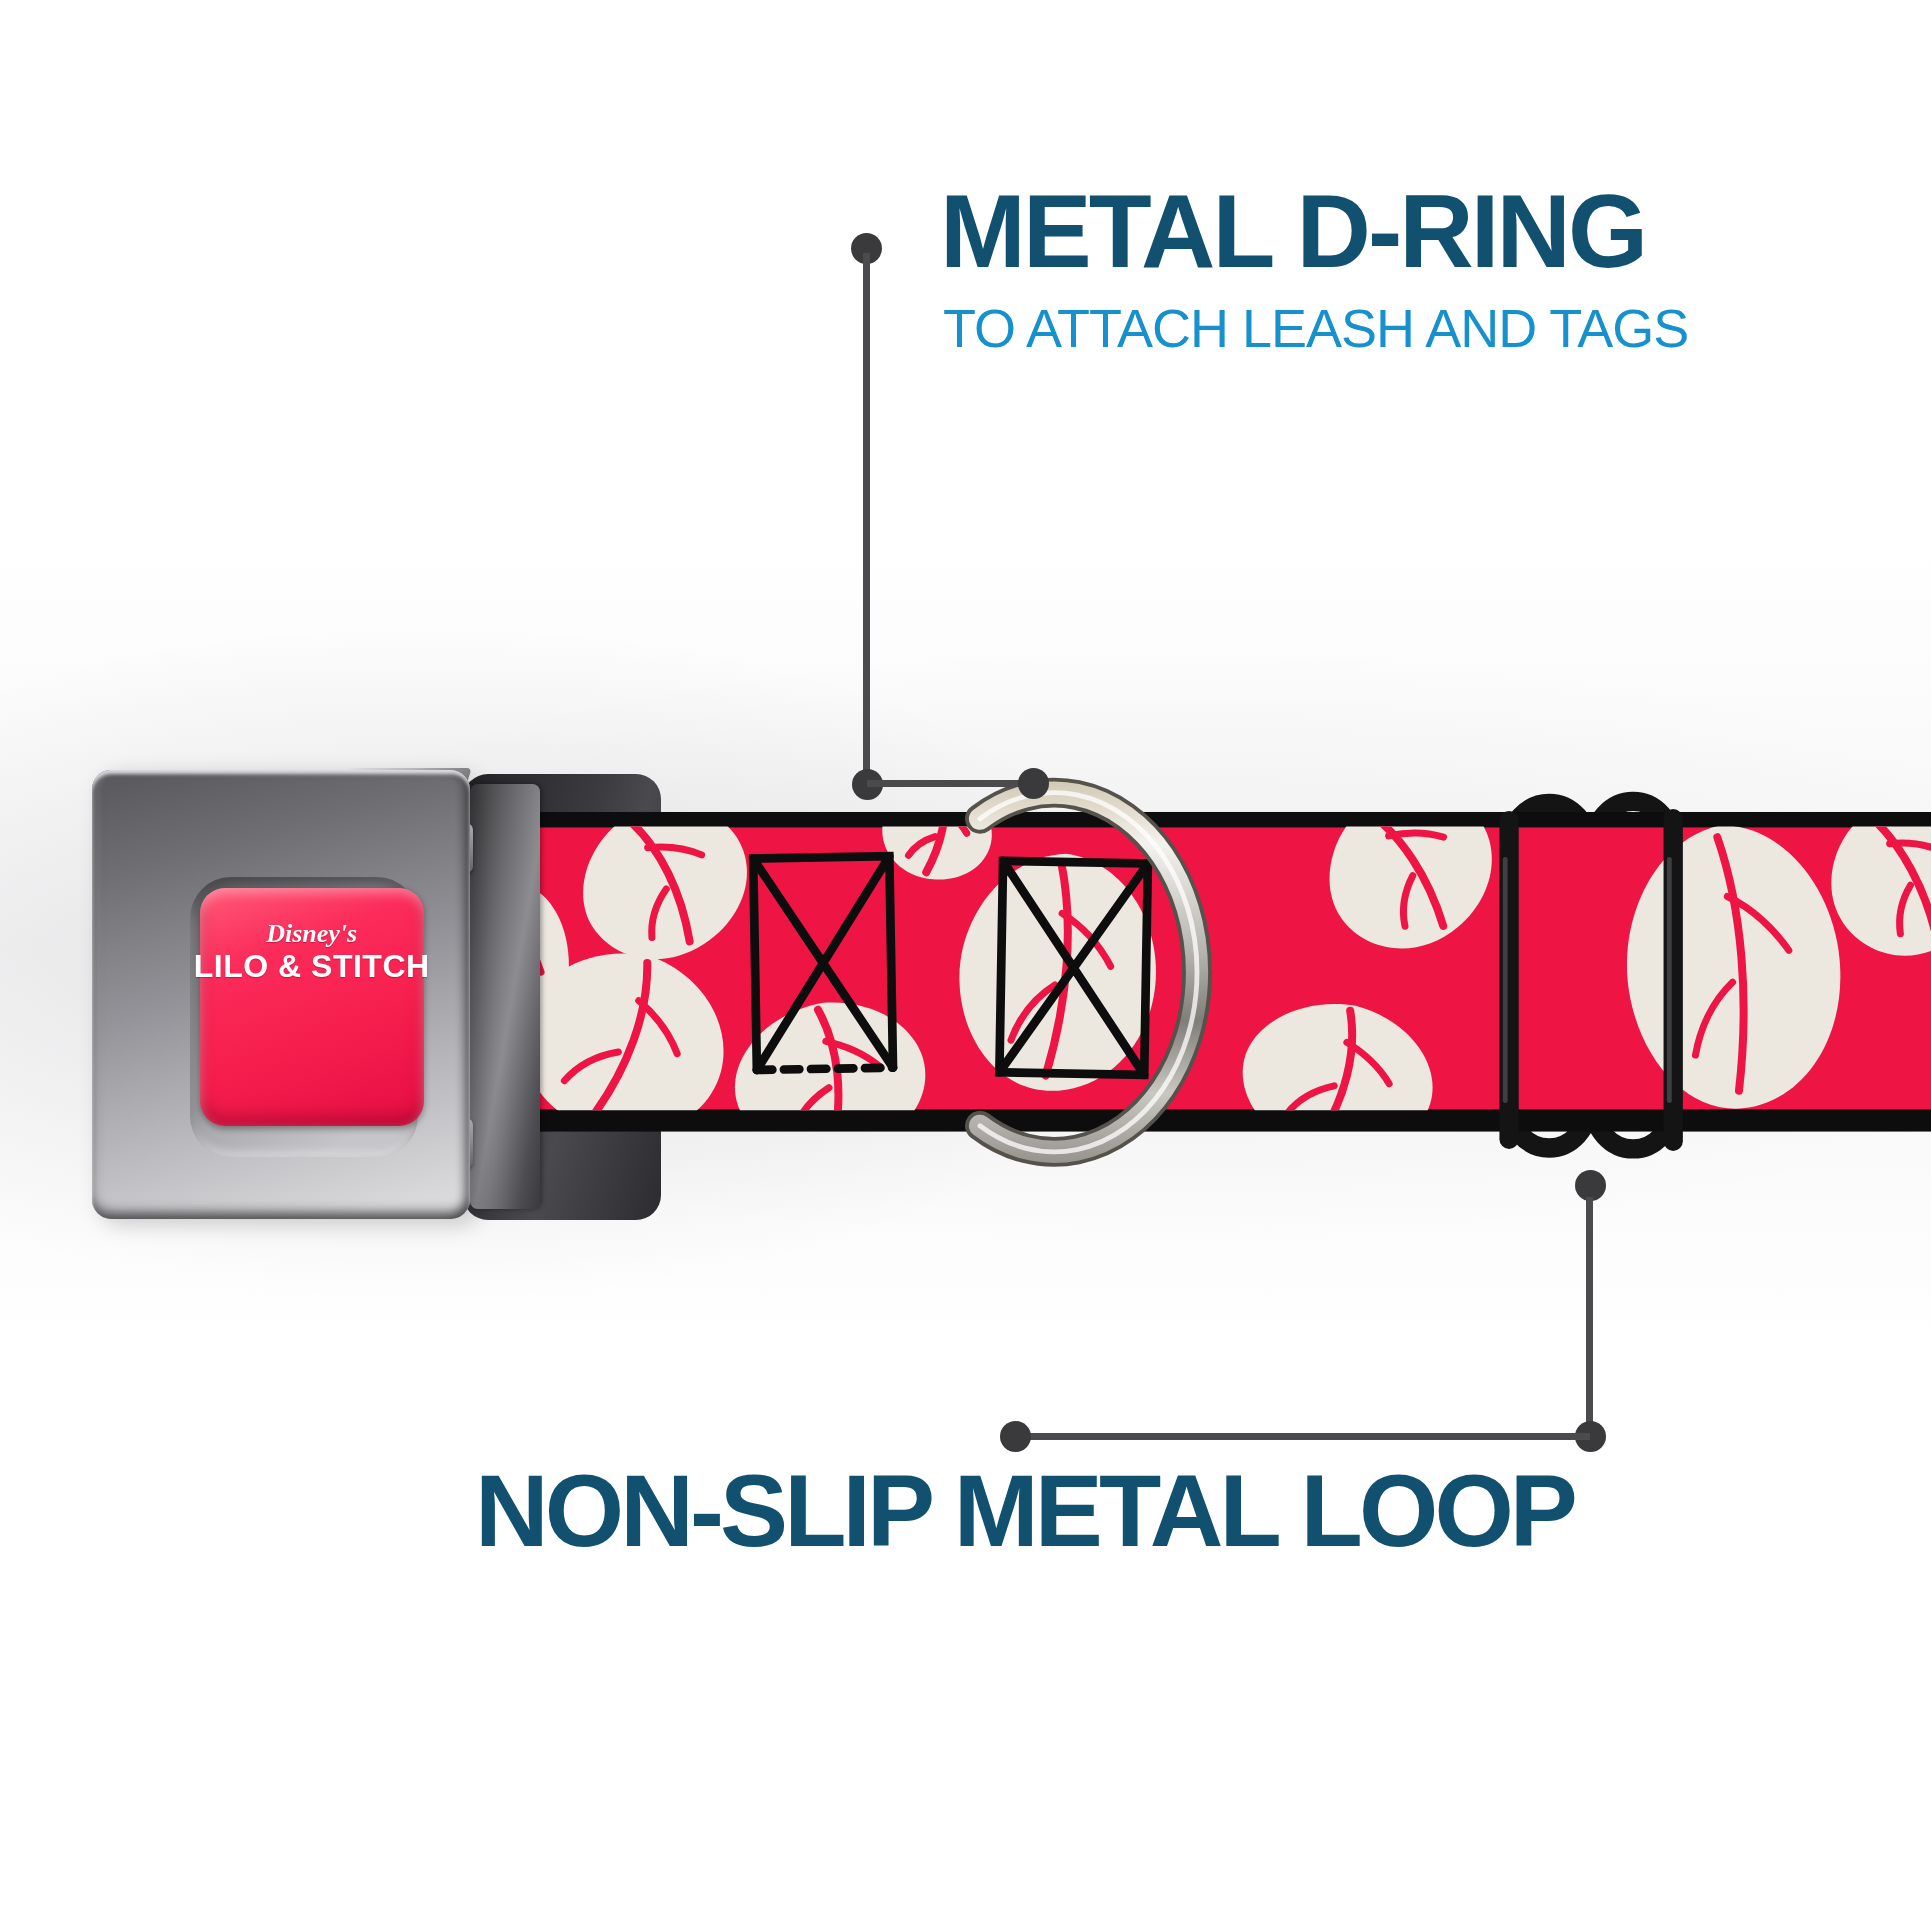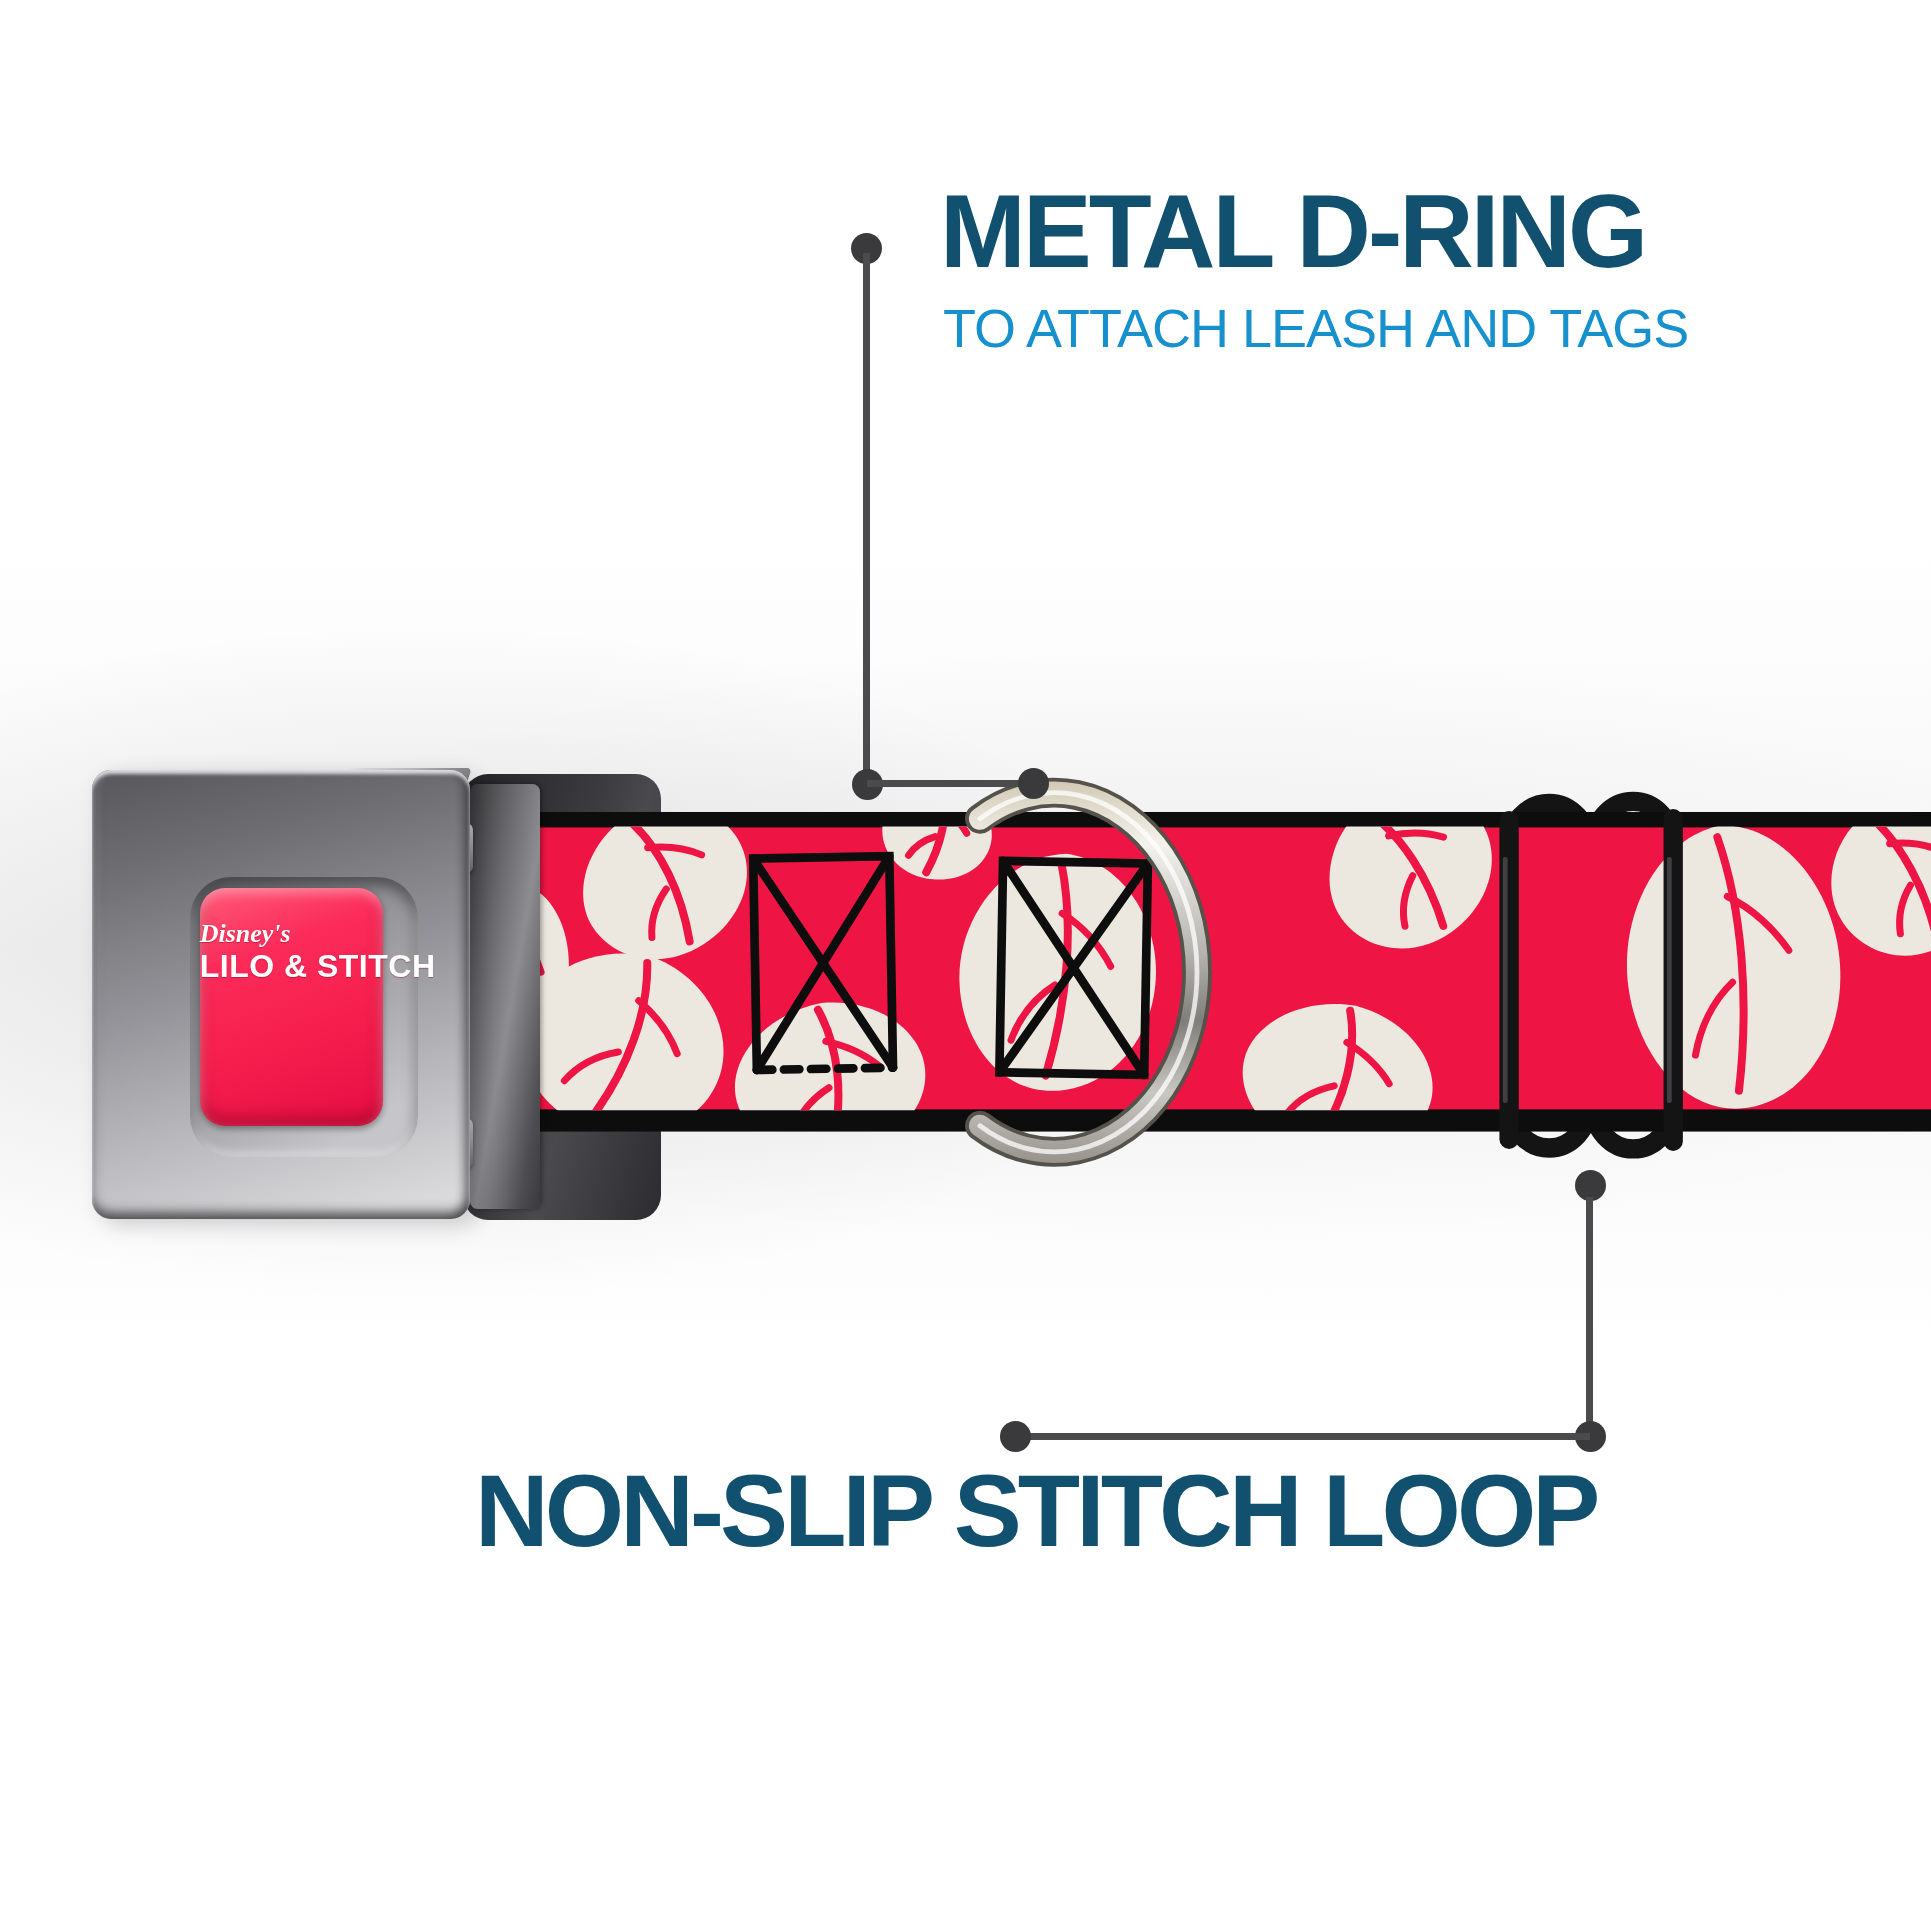--- a/index.html
+++ b/index.html
@@ -38,25 +38,25 @@
     transform:skewX(-18deg);
     background:linear-gradient(95deg,#ededf1 0%,#c2c2c6 50%,#808084 100%);}
   .buckle-body{position:absolute;left:92px;top:770px;width:378px;height:449px;border-radius:19.3px;
     background:linear-gradient(165deg,#57575b 0%,#6f6f73 20%,#929298 46%,#bdbdc1 74%,#d9d9db 94%);
     box-shadow:inset 0 3.9px 3.9px rgba(240,240,245,0.85), inset 0 -6.8px 11.6px rgba(25,25,28,0.65),
                inset 4.8px 0 8.7px rgba(255,255,255,0.25), inset -5.8px 0 9.7px rgba(30,30,33,0.4),
                9.7px 5.8px 21px rgba(0,0,0,0.18);}
   .buckle-recess{position:absolute;left:98px;top:107px;width:228px;height:280px;border-radius:41px;
     background:linear-gradient(145deg,#6e6e72 0%,#9b9b9f 45%,#c6c6ca 85%);
     box-shadow:inset 0 7.7px 15.4px rgba(10,10,12,0.5), inset 0 -4.8px 8.7px rgba(255,255,255,0.55);}
-  .buckle-plate{position:absolute;left:9.7px;top:10.6px;width:183px;height:238px;border-radius:25px;
+  .buckle-plate{position:absolute;left:9.7px;top:10.6px;width:224px;height:238px;border-radius:25px;
     background:linear-gradient(160deg,#ff5a78 0%,#fb2b5a 28%,var(--plate-red) 55%,#e60d43 100%);
     box-shadow:inset 0 4.8px 11.6px rgba(255,255,255,0.38), inset 0 -9.7px 15.4px rgba(110,0,25,0.38),
                0 2.9px 6.8px rgba(0,0,0,0.35);
-    display:flex;flex-direction:column;padding-top:33px;box-sizing:border-box;}
+    display:flex;flex-direction:column;align-items:center;padding-top:33px;box-sizing:border-box;}
   .logo-script{color:#fff;font-family:"Liberation Serif", serif;font-style:italic;font-weight:bold;
     font-size:26px;line-height:1;text-shadow:0 1px 1px rgba(120,0,25,0.4);}
   .logo-main{color:#fff;font-weight:bold;font-size:32px;line-height:1.05;letter-spacing:0.5px;
     margin-top:3.9px;text-shadow:0 1px 1px rgba(120,0,25,0.4);white-space:nowrap;}
 
   
   .dot{position:absolute;width:31px;height:31px;border-radius:50%;background:var(--callout-dot);}
   .line-v{position:absolute;width:6.8px;background:var(--callout-line);}
   .line-h{position:absolute;height:6.8px;background:var(--callout-line);}
 
@@ -164,16 +164,16 @@
 
   <div id="top-title" class="headline">METAL D-RING</div>
   <div id="top-sub" class="subheadline">TO ATTACH LEASH AND TAGS</div>
 
   <div class="dot" style="left:1575px;top:1170px;"></div>
   <div class="line-v" style="left:1586px;top:1197px;height:241px;"></div>
   <div class="dot" style="left:1575px;top:1421px;"></div>
   <div class="line-h" style="left:1016px;top:1433px;width:574px;"></div>
   <div class="dot" style="left:1000px;top:1421px;"></div>
 
-  <div id="bottom-title" class="headline">NON-SLIP STITCH LOOP</div>
+  <div id="bottom-title" class="headline">NON-SLIP METAL LOOP</div>
 
 </div>
 
 
 </body></html>

